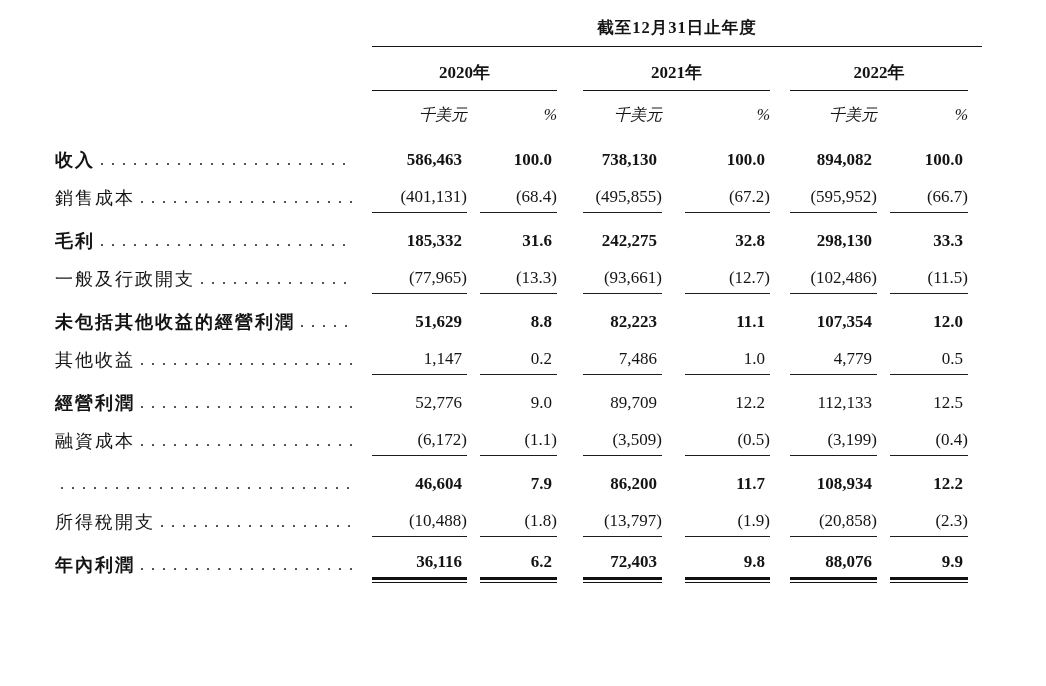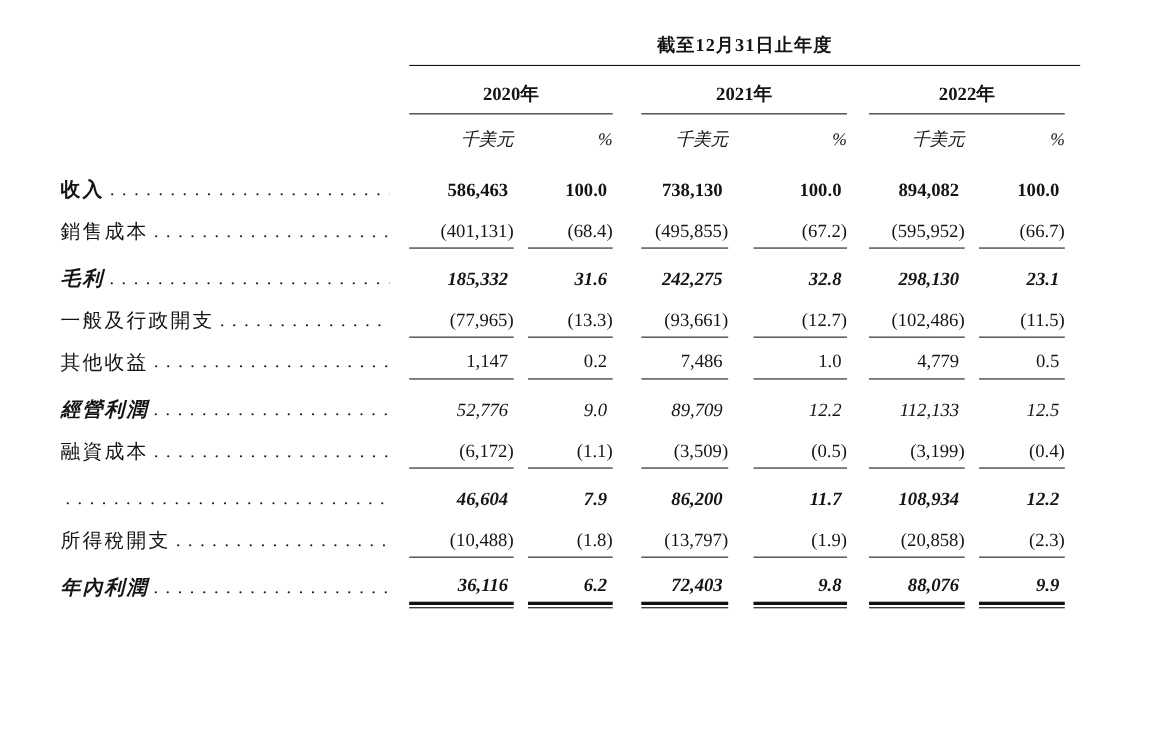--- a/index.html
+++ b/index.html
@@ -1,21 +1,21 @@
 <!DOCTYPE html>
 <html><head>
 <meta charset="utf-8">
 <style>
   html,body { margin:0; padding:0; background:#ffffff; }
   .page {
     position:relative; width:1046px; height:686px; background:#ffffff;
     color:#141414; font-family:"Liberation Serif","DejaVu Serif",serif;
     overflow:hidden;
   }
-  .fin-table { position:absolute; left:55px; top:30px; width:913px; }
+  .fin-table { position:absolute; left:55px; top:17px; width:913px; }
 
   .period-title {
     margin-left:317px; width:610px; text-align:center;
     font-weight:bold; font-size:16.5px; line-height:22px; letter-spacing:1px;
   }
   .top-rule { margin-left:317px; width:610px; border-bottom:1.6px solid #151515; margin-top:7px; }
 
   .years-row { display:grid; grid-template-columns:317px 185px 26px 187px 20px 178px; margin-top:16px; }
   .year-cell {
     text-align:center; font-weight:bold; font-size:17px; line-height:20px;
@@ -24,21 +24,21 @@
 
   .units-row, .trow {
     display:grid;
     grid-template-columns:317px 95px 13px 77px 26px 79px 23px 85px 20px 87px 13px 78px;
   }
   .units-row { margin-top:14px; }
   .unit-cell { text-align:right; font-style:italic; font-size:16px; line-height:20px; }
 
   .tbody { margin-top:12px; }
   .trow { height:38px; align-items:end; }
-  .trow.after-rule { margin-top:5px;font-style:italic; }
+  .trow.after-rule { margin-top:5px; }
 
   .label-cell {
     display:flex; align-items:center; overflow:hidden;
     padding-right:18px; padding-bottom:4px; font-size:18px; line-height:22px;
   }
   .label-text { white-space:nowrap; letter-spacing:2px; }
   .label-cell.bold .label-text { font-weight:bold; }
   .leader { flex:1; overflow:hidden; white-space:nowrap; margin-left:5px; }
   .leader::after {
     content:". . . . . . . . . . . . . . . . . . . . . . . . . . . . . . . . . . . . . . . . . . . . . . . . . . . . . . . . . .";
@@ -136,38 +136,55 @@
           <div class="val boldv">185,332</div>
           <div class="gap"></div>
           <div class="val boldv">31.6</div>
           <div class="gap"></div>
           <div class="val boldv">242,275</div>
           <div class="gap"></div>
           <div class="val boldv">32.8</div>
           <div class="gap"></div>
           <div class="val boldv">298,130</div>
           <div class="gap"></div>
-          <div class="val boldv">23.1</div>
+          <div class="val boldv">33.3</div>
         </div>
         <div class="trow rule-single">
           <div class="label-cell">
             <div class="label-text">一般及行政開支</div>
             <div class="leader"></div>
           </div>
           <div class="val neg">(77,965)</div>
           <div class="gap"></div>
           <div class="val neg">(13.3)</div>
           <div class="gap"></div>
           <div class="val neg">(93,661)</div>
           <div class="gap"></div>
           <div class="val neg">(12.7)</div>
           <div class="gap"></div>
           <div class="val neg">(102,486)</div>
           <div class="gap"></div>
           <div class="val neg">(11.5)</div>
+        </div>
+        <div class="trow after-rule">
+          <div class="label-cell bold">
+            <div class="label-text">未包括其他收益的經營利潤</div>
+            <div class="leader"></div>
+          </div>
+          <div class="val boldv">51,629</div>
+          <div class="gap"></div>
+          <div class="val boldv">8.8</div>
+          <div class="gap"></div>
+          <div class="val boldv">82,223</div>
+          <div class="gap"></div>
+          <div class="val boldv">11.1</div>
+          <div class="gap"></div>
+          <div class="val boldv">107,354</div>
+          <div class="gap"></div>
+          <div class="val boldv">12.0</div>
         </div>
         <div class="trow rule-single">
           <div class="label-cell">
             <div class="label-text">其他收益</div>
             <div class="leader"></div>
           </div>
           <div class="val">1,147</div>
           <div class="gap"></div>
           <div class="val">0.2</div>
           <div class="gap"></div>

